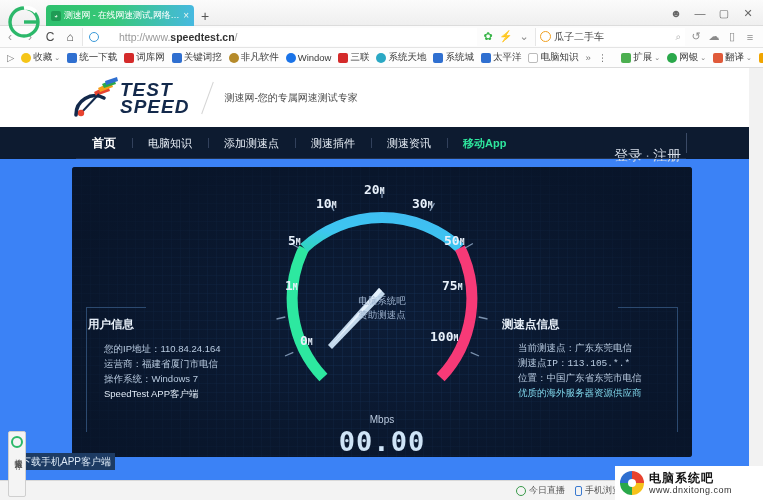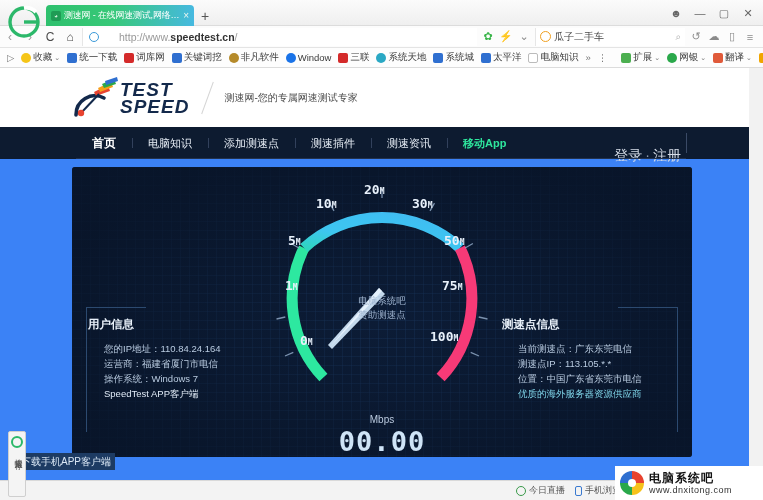--- a/index.html
+++ b/index.html
@@ -114,21 +114,21 @@
 
   .sponsor { position:absolute; left:50%; top:127px; transform:translateX(-50%); text-align:center; z-index:3; }
   .sponsor div { font-size:9.5px; color:#9fb4cf; line-height:14px; white-space:nowrap; }
   .unit { position:absolute; left:50%; top:247px; transform:translateX(-50%); font-size:10px; color:#b9c9de; z-index:4; }
   .readout { position:absolute; left:50%; top:259px; transform:translateX(-50%);
              font-family:"DejaVu Sans Mono", monospace; font-size:27px; font-weight:bold;
              color:#cfe4f7; letter-spacing:1px; z-index:4; }
 
   .infopanel { position:absolute; top:150px; width:178px; z-index:4; }
   .infopanel.left { left:14px; }
-  .infopanel.right { right:14px; }
+  .infopanel.right { right:14px;font-family:Liberation Mono, monospace; }
   .infopanel .ip-title { font-size:11.5px; color:#eaf2fb; font-weight:bold; margin-bottom:9px; padding-left:2px; }
   .infopanel .ip-row { font-size:9.5px; color:#b9cbe0; line-height:15px; white-space:nowrap; padding-left:18px; }
   .infopanel .ip-row.link { color:#7fd4e8; }
 
   
   .sidetab { position:absolute; left:8px; bottom:3px; width:18px; height:66px;
              background:#f4f4f4; border:1px solid #cfcfcf; border-radius:2px;
              display:flex; flex-direction:column; align-items:center; padding-top:4px; z-index:20; }
   .sidetab .circ { width:12px; height:12px; border:2px solid #2cb86a; border-radius:50%; }
   .sidetab .vtxt { writing-mode:vertical-rl; font-size:8px; color:#555; margin-top:4px; letter-spacing:1px; }

